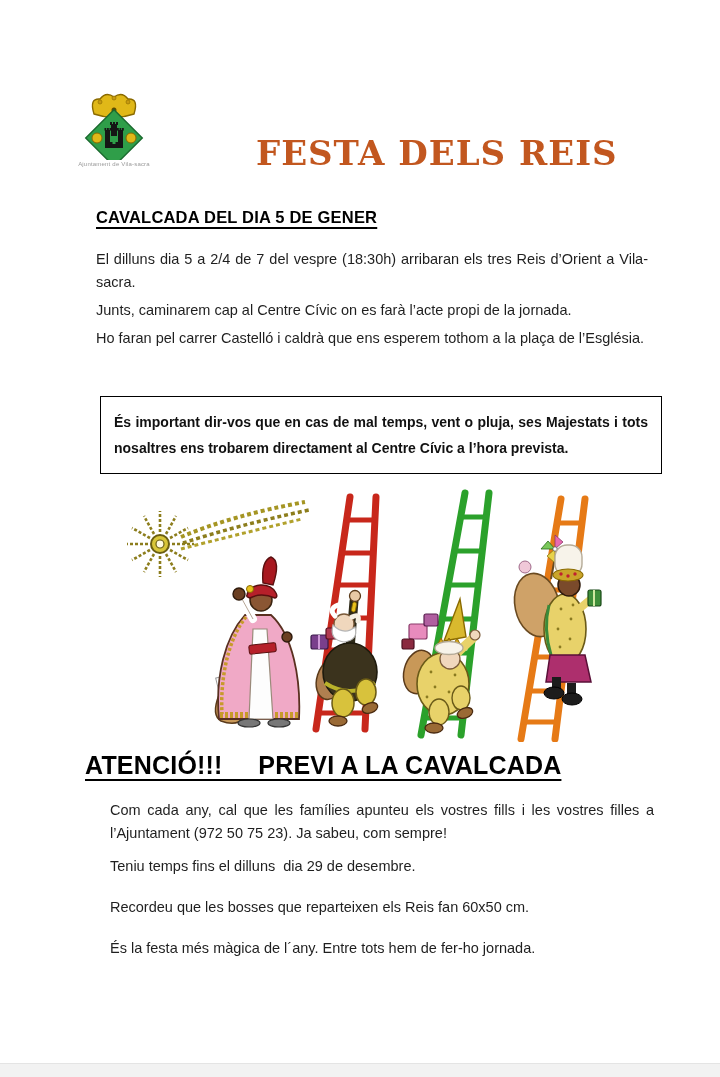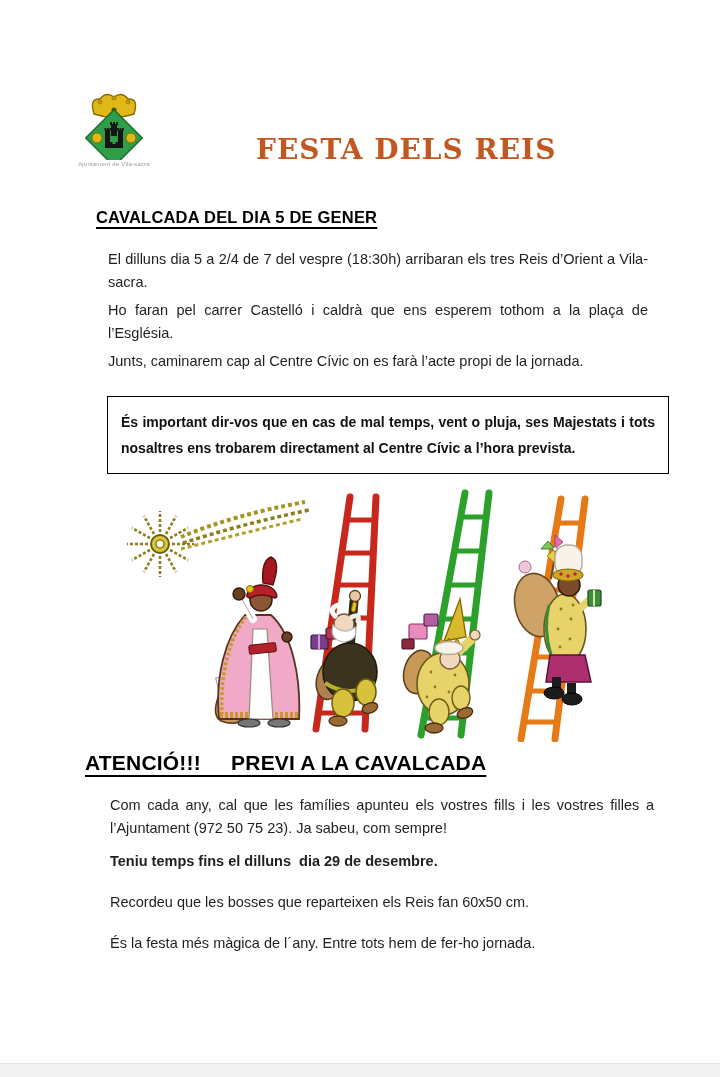--- a/index.html
+++ b/index.html
@@ -6,50 +6,50 @@
   .page{
     position:relative;width:720px;height:1077px;background:#ffffff;
     font-family:"Liberation Sans",sans-serif;color:#1f1f1f;overflow:hidden;
   }
   
   .logo{position:absolute;left:76px;top:86px;width:76px;text-align:center;}
   .logo svg{display:block;margin:0 auto;}
   .logo-caption{font-size:6px;color:#9a9a9a;letter-spacing:.2px;margin-top:1px;white-space:nowrap;}
   .page-title{
     position:absolute;left:256px;top:133px;
-    font-family:"DejaVu Serif",serif;font-weight:700;font-size:28px;
+    font-family:"DejaVu Serif",serif;font-weight:700;font-size:34px;
     color:#c2571f;letter-spacing:1px;white-space:nowrap;
   }
   
   .section1{position:absolute;left:96px;top:208px;width:552px;}
   .h1{
     font-size:16.5px;font-weight:700;color:#000;
     text-decoration:underline;text-underline-offset:4px;text-decoration-thickness:1.5px;
     letter-spacing:.2px;margin:0 0 21px 0;white-space:pre-wrap;
   }
-  .para{font-size:14.5px;line-height:23px;text-align:justify;margin:0 0 5px 12px;}
+  .para{font-size:14.5px;line-height:23px;text-align:justify;margin:0 0 5px 0;}
   .para.single{text-align:left;}
   
   .notice-box{
     position:absolute;left:100px;top:396px;width:562px;box-sizing:border-box;
-    border:1.6px solid #000;padding:12px 13px;margin-left:7px;
+    border:1.6px solid #000;padding:12px 13px;
   }
   .notice-text{font-size:14px;font-weight:700;line-height:26px;text-align:justify;color:#111;}
   
   .illustration{position:absolute;left:103px;top:487px;width:517px;height:255px;}
   
   .section2{position:absolute;left:85px;top:751px;width:577px;}
   .h2{
-    font-size:21px;font-weight:700;color:#000;
+    font-size:25px;font-weight:700;color:#000;
     text-decoration:underline;text-underline-offset:5px;text-decoration-thickness:1.8px;
     letter-spacing:.2px;margin:0 0 19px 0;white-space:pre-wrap;
   }
   .s2-body{margin-left:25px;width:548px;}
   .s2-body .para{margin:0 4px 10px 0;}
-  .bold-line{font-size:14.5px;font-weight:700;line-height:23px;margin:0 0 12px 0;white-space:pre-wrap;}
+  .bold-line{font-size:14.5px;font-weight:400;line-height:23px;margin:0 0 12px 0;white-space:pre-wrap;}
   .plain-line{font-size:14.5px;line-height:23px;margin:18px 0 12px 0;}
   
   .page-edge-band{
     position:absolute;left:0;bottom:0;width:720px;height:14px;
     background:#f2f2f2;border-top:1px solid #e4e4e4;box-sizing:border-box;
   }
 </style>
 </head>
 <body>
 
@@ -87,22 +87,22 @@
       </g>
     </svg>
     <div class="logo-caption">Ajuntament de Vila-sacra</div>
   </div>
 
   <div class="page-title">FESTA DELS REIS</div>
 
   <div class="section1">
     <div class="h1">CAVALCADA DEL DIA 5 DE GENER</div>
     <p class="para">El dilluns dia 5 a 2/4 de 7 del vespre (18:30h) arribaran els tres Reis d’Orient a Vila-sacra.</p>
+    <p class="para single">Junts, caminarem cap al Centre Cívic on es farà l’acte propi de la jornada.</p>
     <p class="para">Ho faran pel carrer Castelló i caldrà que ens esperem tothom a la plaça de l’Església.</p>
-    <p class="para single">Junts, caminarem cap al Centre Cívic on es farà l’acte propi de la jornada.</p>
   </div>
 
   <div class="notice-box">
     <div class="notice-text">És important dir-vos que en cas de mal temps, vent o pluja, ses Majestats i tots nosaltres ens trobarem directament al Centre Cívic a l’hora prevista.</div>
   </div>
 
   <div class="illustration" role="img" aria-label="Els tres Reis d’Orient amb sacs de regals pujant escales de mà sota una estrella fugaç">
     <svg width="517" height="255" viewBox="0 0 517 255">
 
       <g>

